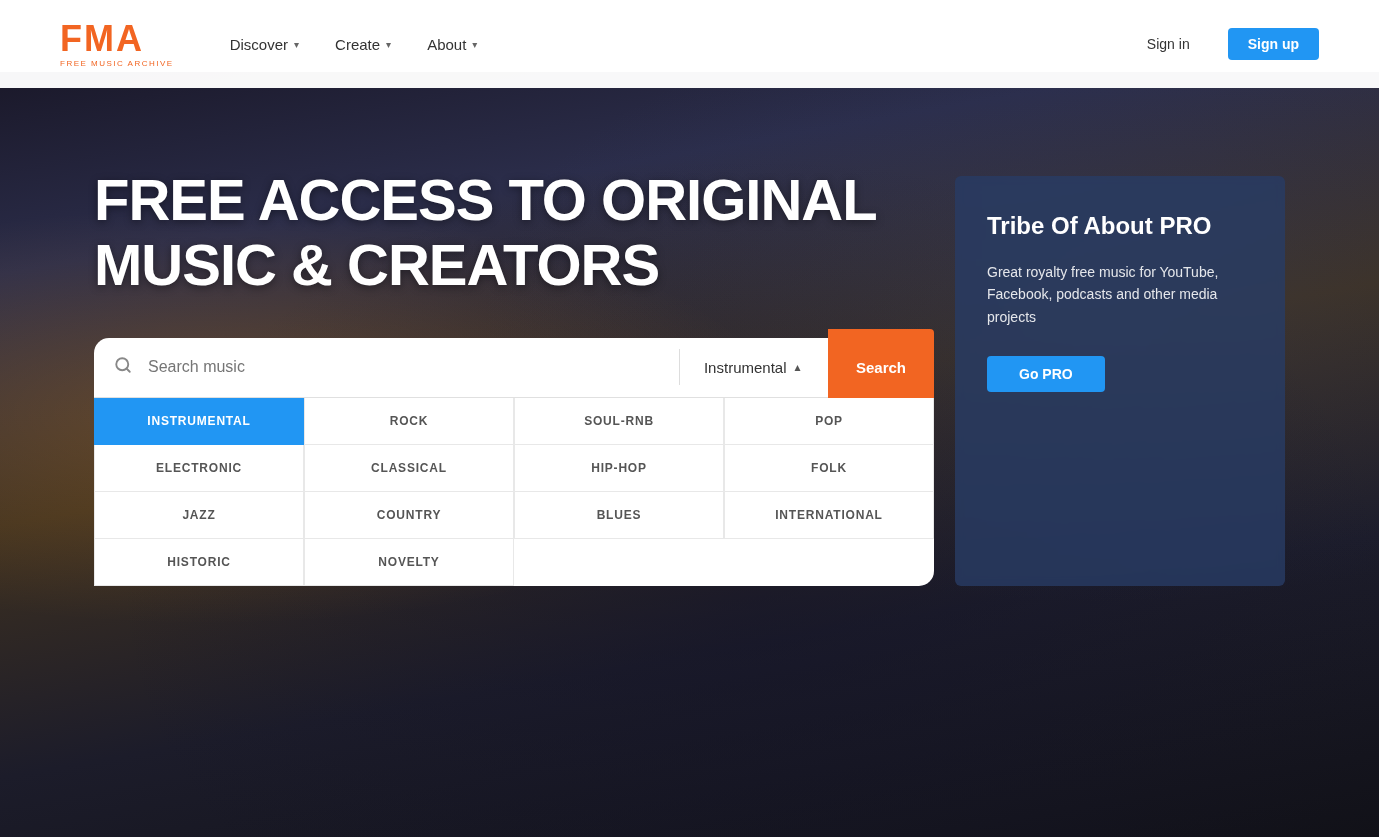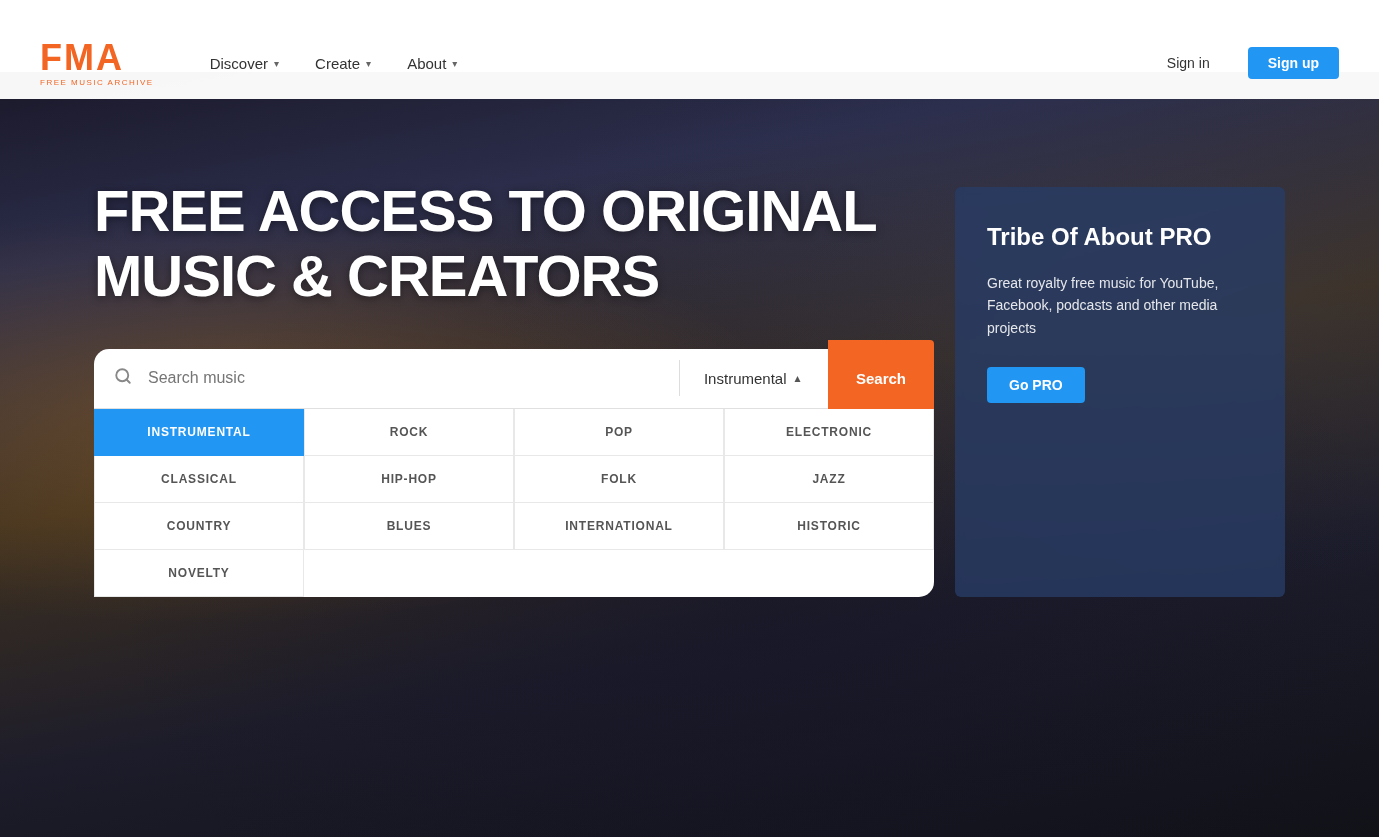--- a/index.html
+++ b/index.html
@@ -4,24 +4,23 @@
   <style>
     * { margin: 0; padding: 0; box-sizing: border-box; }
     body { font-family: 'Arial', sans-serif; width: 1379px; height: 837px; overflow: hidden; position: relative; }
 
     
     .navbar {
       position: relative;
       z-index: 10;
       display: flex;
       align-items: center;
-      padding: 0 40px;
-      height: 72px;
+      padding: 0 60px;
+      height: 88px;
       background: rgba(255,255,255,0.97);
-      margin-top: 27px;
     }
 
     .logo {
       display: flex;
       flex-direction: column;
       margin-right: 40px;
       text-decoration: none;
     }
     .logo-text {
       font-size: 36px;
@@ -228,21 +227,21 @@
     }
 
     .pro-desc {
       font-size: 14px;
       line-height: 1.6;
       color: rgba(255,255,255,0.88);
       margin-bottom: 28px;
     }
 
     .pro-btn {
-      padding: 10px 22px;
+      padding: 10px 32px;
       background: #2196f3;
       color: #fff;
       border: none;
       border-radius: 4px;
       font-size: 14px;
       font-weight: 600;
       cursor: pointer;
     }
 
     
@@ -315,20 +314,21 @@
         <div class="genre-select">
           <span>Instrumental</span>
           <span class="chevron-up">▴</span>
         </div>
         <button class="search-btn">Search</button>
       </div>
 
       <div class="genre-grid" id="genre-grid">
       <div class="genre-item active">INSTRUMENTAL</div>
           <div class="genre-item">ROCK</div>
+          <div class="genre-item">SOUL-RNB</div>
           <div class="genre-item">POP</div>
           <div class="genre-item">ELECTRONIC</div>
           <div class="genre-item">CLASSICAL</div>
           <div class="genre-item">HIP-HOP</div>
           <div class="genre-item">FOLK</div>
           <div class="genre-item">JAZZ</div>
           <div class="genre-item">COUNTRY</div>
           <div class="genre-item">BLUES</div>
           <div class="genre-item">INTERNATIONAL</div>
           <div class="genre-item">HISTORIC</div>

